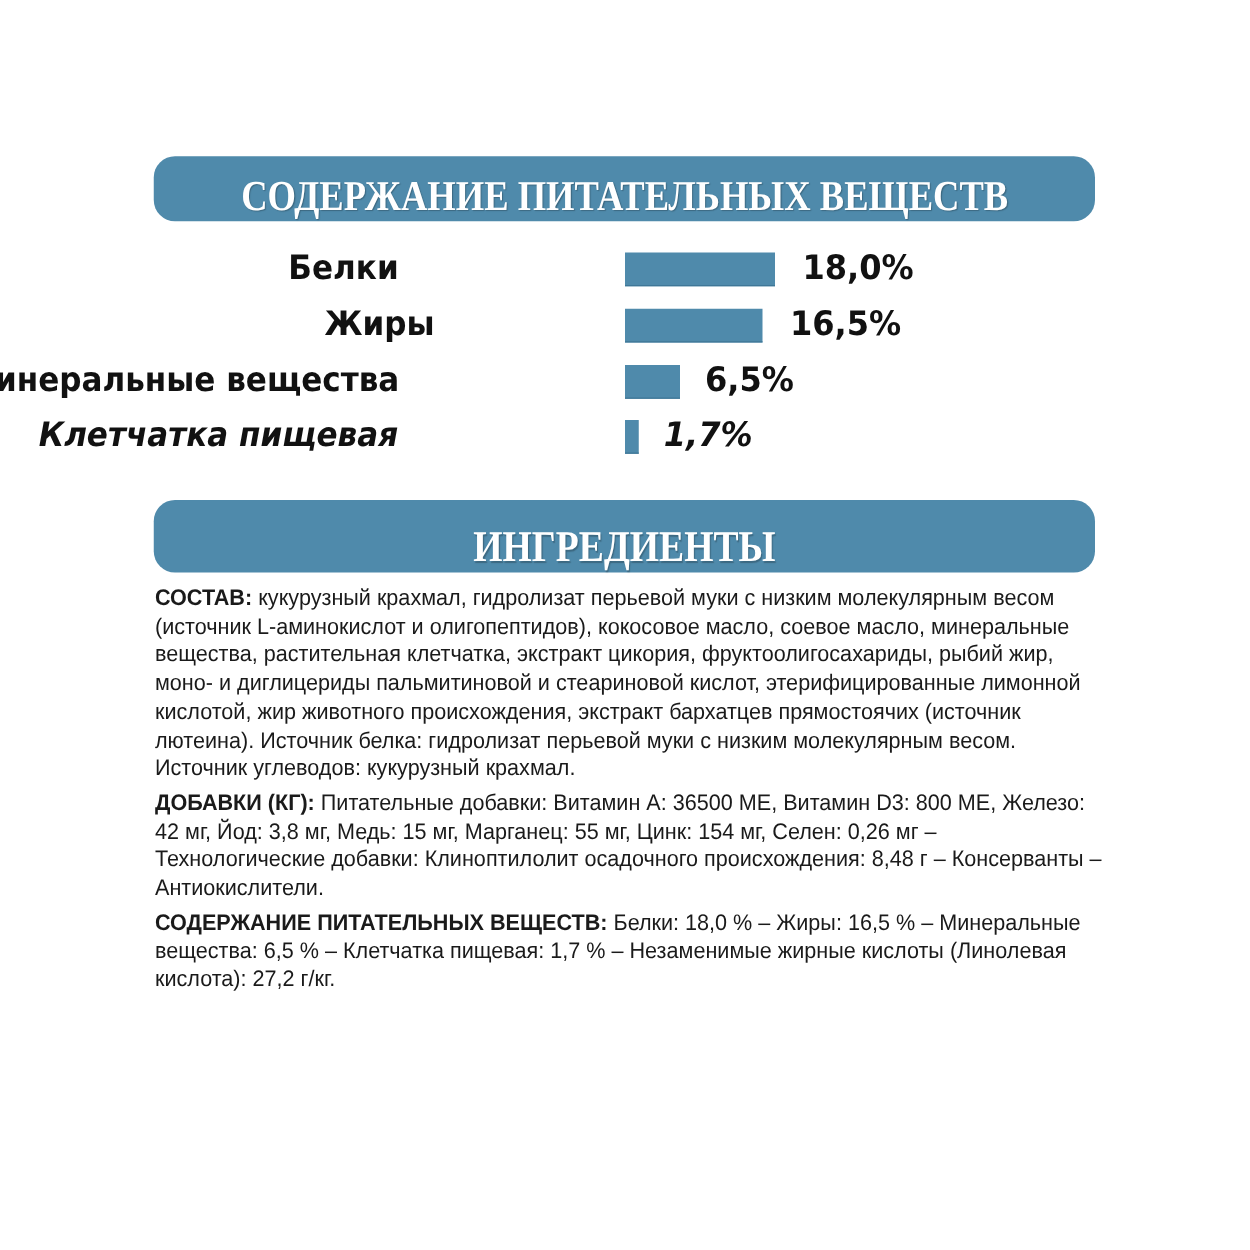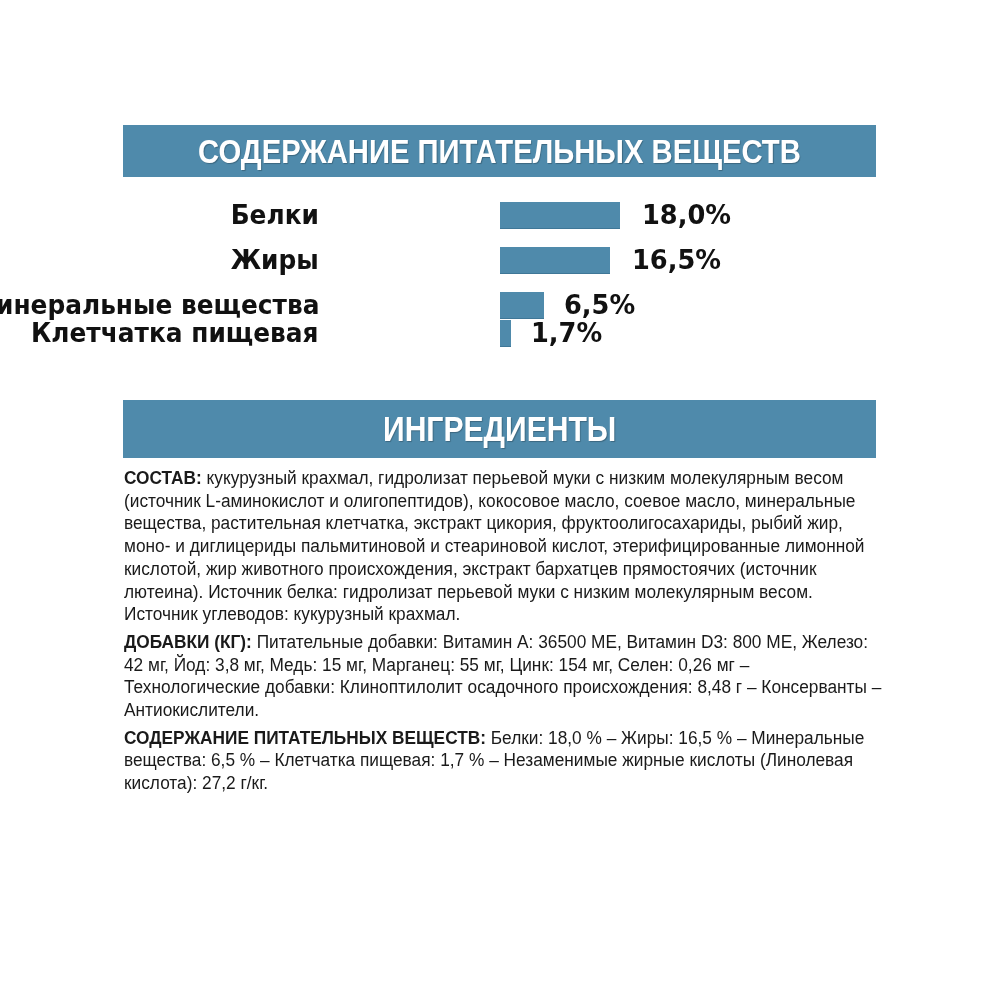--- a/index.html
+++ b/index.html
@@ -1,17 +1,17 @@
 <!DOCTYPE html>
 <html><head>
   <meta charset="utf-8">
   <style>
     html, body { margin: 0; padding: 0; background: #ffffff; }
     body { width: 1000px; height: 1000px; position: relative; overflow: hidden; font-family: "Liberation Sans", sans-serif; color: #1a1a1a; }
-    .band { position: absolute; left: 123px; width: 753px; background: #4f8aab; color: #ffffff; font-family: Liberation Sans, sans-serif; font-weight: bold; display: flex; align-items: center; justify-content: center; letter-spacing: 0px; text-shadow: 1px 1px 1px rgba(0,0,0,0.25); box-sizing: border-box; }
+    .band { position: absolute; left: 123px; width: 753px; background: #4f8aab; color: #ffffff; font-family: Liberation Serif, serif; font-weight: bold; display: flex; align-items: flex-end; justify-content: center; letter-spacing: 0px; text-shadow: 1px 1px 1px rgba(0,0,0,0.25); box-sizing: border-box; border-radius: 17px; }
     #band1 { top: 125px; height: 52px; font-size: 34px; transform-origin: center; }
     #band1 span { display: inline-block; transform: scaleX(0.86); white-space: nowrap; }
     #band2 { top: 400px; height: 58px; font-size: 35px; }
     #band2 span { display: inline-block; transform: scaleX(0.86); white-space: nowrap; }
     .row { position: absolute; left: 0; width: 840px; height: 28px; text-align: center; }
     .row .label { position: absolute; right: 521px; top: -3px; font-size: 27px; font-weight: bold; font-family: "DejaVu Sans", sans-serif; white-space: nowrap; color: #111; transform: scaleX(0.92); transform-origin: right center; }
     .row .bar { position: absolute; left: 500px; top: 0; height: 27px; background: #4f8aab; border-bottom: 1px solid #3f7797; box-sizing: border-box; }
     .row .val { position: absolute; top: -3px; font-size: 27px; font-weight: bold; font-family: "DejaVu Sans", sans-serif; white-space: nowrap; color: #111; transform: scaleX(0.95); transform-origin: left center; }
     .ing { position: absolute; left: 124px; top: 467px; width: 760px; font-size: 18px; line-height: 22.7px; color: #1a1a1a; font-family: "Liberation Sans", sans-serif; }
     .ing p { margin: 0 0 5px 0; transform: scaleX(0.96); transform-origin: left top; width: 790px; }
@@ -23,31 +23,31 @@
 <div class="band" id="band1">
   <span>СОДЕРЖАНИЕ ПИТАТЕЛЬНЫХ ВЕЩЕСТВ</span>
 </div>
 
 <div>
   <div class="row" style="top:202px;">
     <span class="label">Белки</span>
     <div class="bar" style="width:120px;"></div>
     <span class="val" style="left:642px;">18,0%</span>
   </div>
-  <div class="row" style="top:247px;">
+  <div class="row" style="top:247px;padding-left:29px;">
     <span class="label">Жиры</span>
     <div class="bar" style="width:110px;"></div>
     <span class="val" style="left:632px;">16,5%</span>
   </div>
   <div class="row" style="top:292px;">
     <span class="label">Минеральные вещества</span>
     <div class="bar" style="width:44px;"></div>
     <span class="val" style="left:564px;">6,5%</span>
   </div>
-  <div class="row" style="top:320px;">
+  <div class="row" style="top:336px;font-style:italic;">
     <span class="label">Клетчатка пищевая</span>
     <div class="bar" style="width:11px;"></div>
     <span class="val" style="left:531px;">1,7%</span>
   </div>
 </div>
 
 <div class="band" id="band2">
   <span>ИНГРЕДИЕНТЫ</span>
 </div>
 

